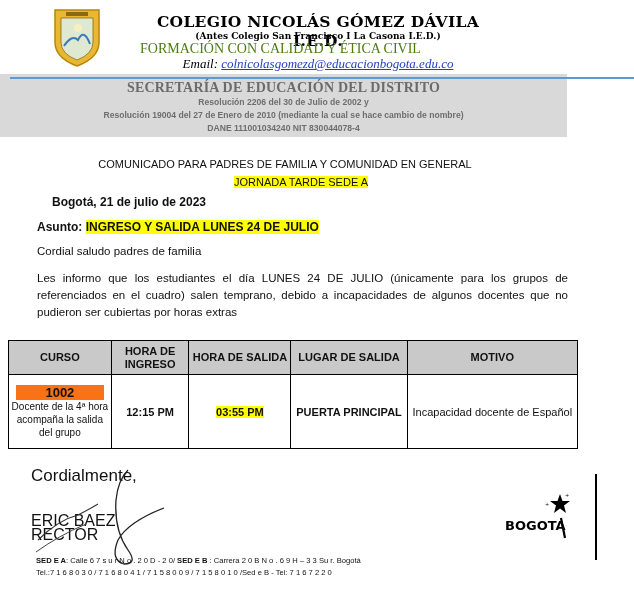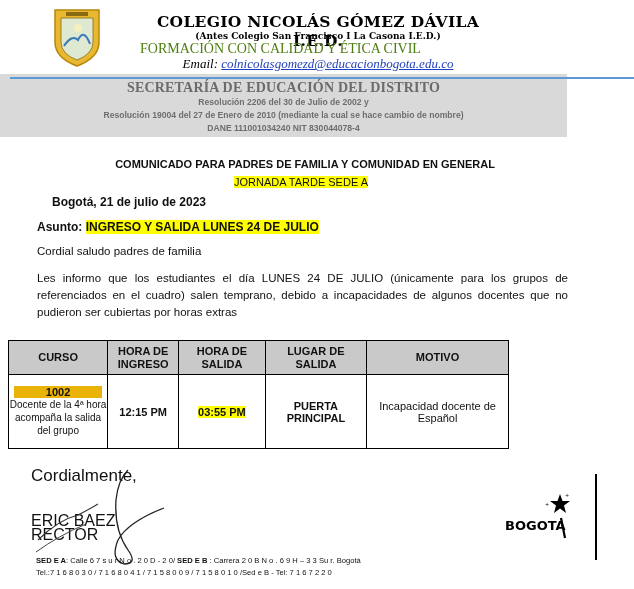--- a/index.html
+++ b/index.html
@@ -19,35 +19,35 @@
     font-family:"Liberation Serif", serif; font-style:italic; font-size:13px; color:#000; }
   .school-email a { color:#1f3fbf; text-decoration:underline; }
 
   .sed-band { left:0; top:74px; width:567px; height:63px; background:#d9d9d9; }
   .blue-rule { left:10px; top:77px; width:624px; height:2px; background:#5b9bd5; }
   .sed-title { left:0; top:80px; width:567px; text-align:center;
     font-family:"Liberation Serif", serif; font-weight:bold; font-size:14px; color:#6b6b6b; letter-spacing:0.2px; }
   .sed-line { left:0; width:567px; text-align:center; font-size:8.6px; font-weight:bold; color:#6e6e6e; }
 
   
-  .comm-title { left:0; top:158px; width:570px; text-align:center; font-weight:bold; font-size:11px;padding-left:20px; }
+  .comm-title { left:0; top:158px; width:570px; text-align:center; font-weight:normal; font-size:11px; }
   .hl { background:#ffff00; }
   .jornada { left:0; top:176px; width:570px; text-align:center; font-weight:normal; font-size:11px;margin-left:16px; }
   .date { left:37px; top:195px; font-weight:bold; font-size:12px;padding-left:15px; }
   .subject { left:37px; top:220px; font-weight:bold; font-size:12px; }
   .greeting { left:37px; top:245px; font-size:11.5px; }
   .paragraph { left:37px; top:270px; width:531px; font-size:11.5px; line-height:17px; text-align:justify; }
 
   
-  table.sched { position:absolute; left:8px; top:340px; border-collapse:collapse; width:501px; }
+  table.sched { position:absolute; left:8px; top:340px; border-collapse:collapse; width:570px; }
   table.sched th, table.sched td { border:1.3px solid #000; text-align:center; font-size:11px; padding:0; }
   table.sched th { background:#c9c9c9; font-weight:bold; height:33px; line-height:13px; }
   table.sched td { height:73px; vertical-align:middle; }
   .c1 { width:102px; } .c2 { width:77px; } .c3 { width:102px; } .c4 { width:116px; } .c5 { width:171px; }
-  .curso-code { display:inline-block; background:#eab308; width:88px; font-weight:bold; font-size:11px; }
+  .curso-code { display:inline-block; background:#f97316; width:88px; font-weight:bold; font-size:13px; }
   .curso-note { font-size:10px; line-height:13px; }
   .bold { font-weight:bold; }
   .motivo { font-size:10px; }
 
   
   .closing { left:31px; top:466px; font-size:17px; }
   .signer { left:31px; top:494px; font-size:16px; line-height:14px;margin-top:20px; }
   .signature { left:18px; top:460px; width:160px; height:110px; }
   .address { left:36px; top:555px; font-size:7.6px; line-height:12px; }
   .address b { font-weight:bold; }

